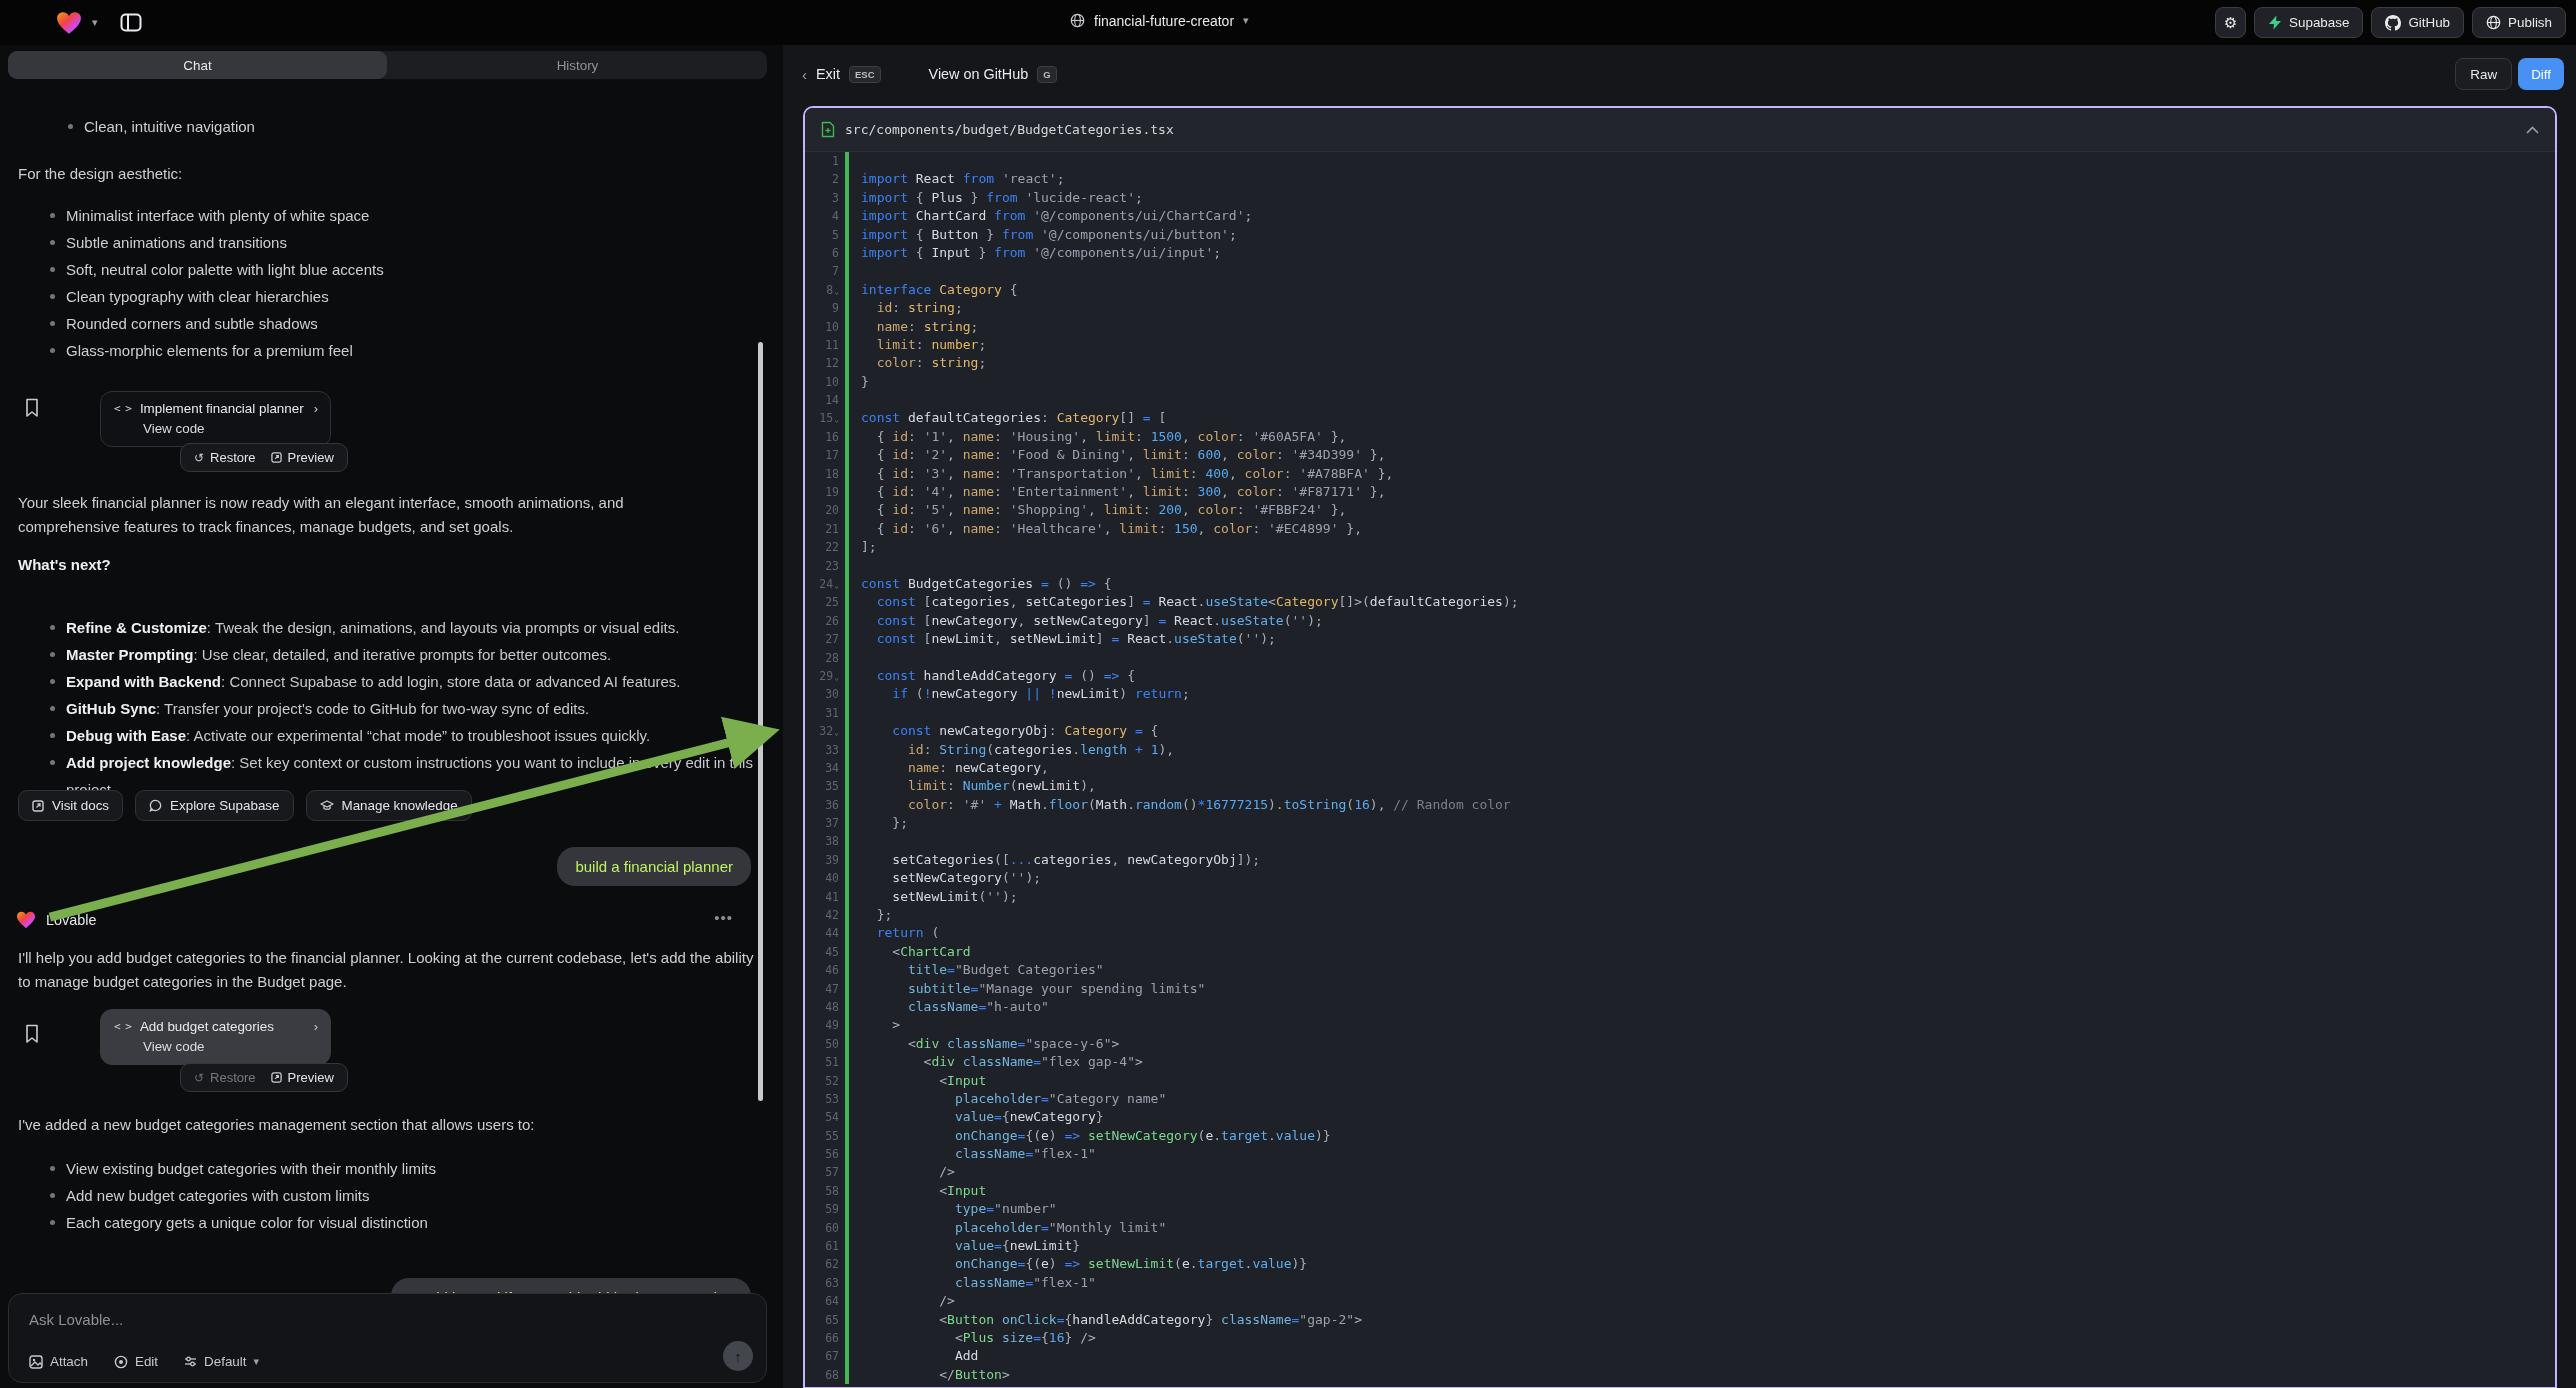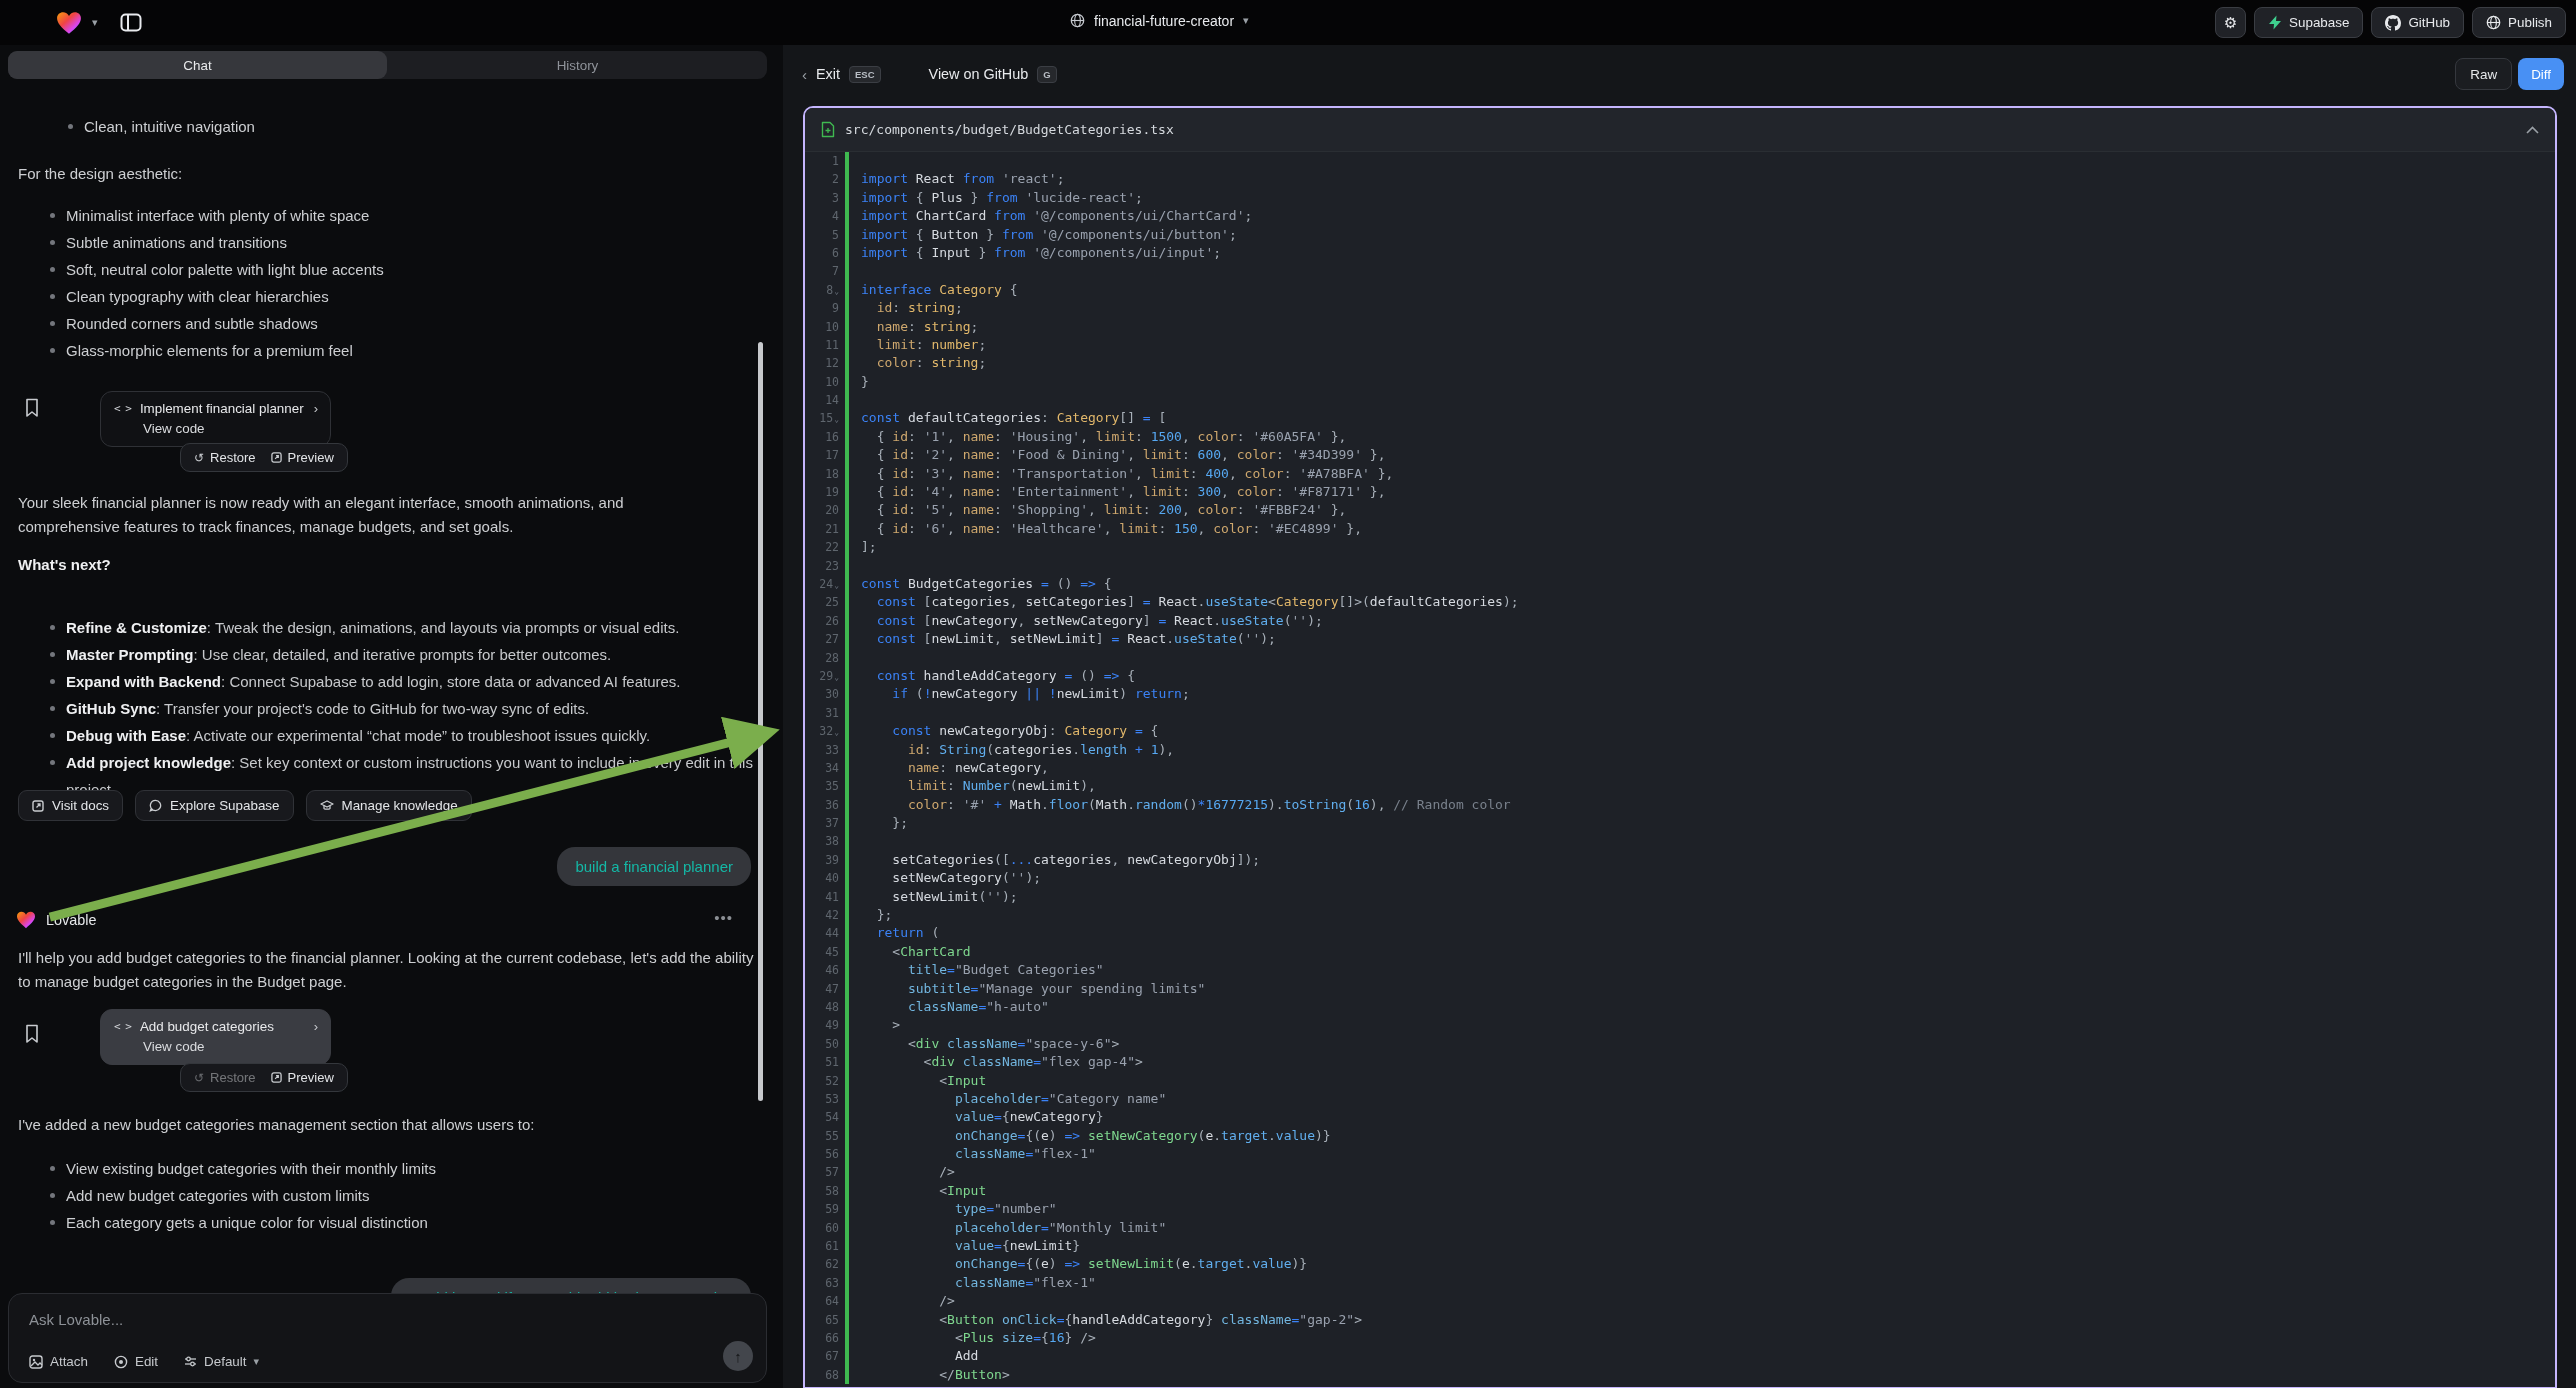--- a/index.html
+++ b/index.html
@@ -43,21 +43,21 @@
   .ver-chev { color:#C5C8CC; font-size:13px; }
   .ver-view { padding:3px 12px 10px 42px; font-size:13.4px; color:#DADCDF; }
   .pill { position:absolute; height:29px; display:flex; align-items:center; gap:15px; padding:0 13px;
           background:#17181C; border:1px solid #34373C; border-radius:10px; font-size:13px; color:#E2E4E7; }
   .pill .it { display:flex; align-items:center; gap:6px; }
   .pill .ic { font-size:12px; color:#C9CCD0; }
   .dim { opacity:.45; }
   .action-btn { height:31px; display:inline-flex; align-items:center; gap:8px; padding:0 13px;
                 background:#18191D; border:1px solid #303237; border-radius:9px; color:#E3E5E8; font-size:13.4px; }
   .bubble { position:absolute; background:#34363B; border-radius:18px; padding:11px 18px;
-            font-size:15px; color:#14b8a6; white-space:nowrap; }
+            font-size:15px; color:#bef264; white-space:nowrap; }
   #lovable-row { display:flex; align-items:center; gap:10px; }
   #lovable-row .nm { font-size:14.4px; color:#E6E8EA; }
   #more-dots { position:absolute; right:50px; color:#8B8F94; font-size:15px; letter-spacing:1px; }
   #chat-scrollbar { position:absolute; left:758px; top:297px; width:5px; height:759px; border-radius:3px; background:#C7C9CC; }
 
   #ask-box { position:absolute; left:8px; top:1248px; width:759px; height:90px; background:#131417;
              border:1px solid #2B2D32; border-radius:14px; }
   #ask-ph { position:absolute; left:20px; top:17px; font-size:15px; color:#8D9197; }
   #ask-row { position:absolute; left:20px; bottom:13px; display:flex; align-items:center; gap:26px;
              font-size:13.4px; color:#C6C9CD; }

